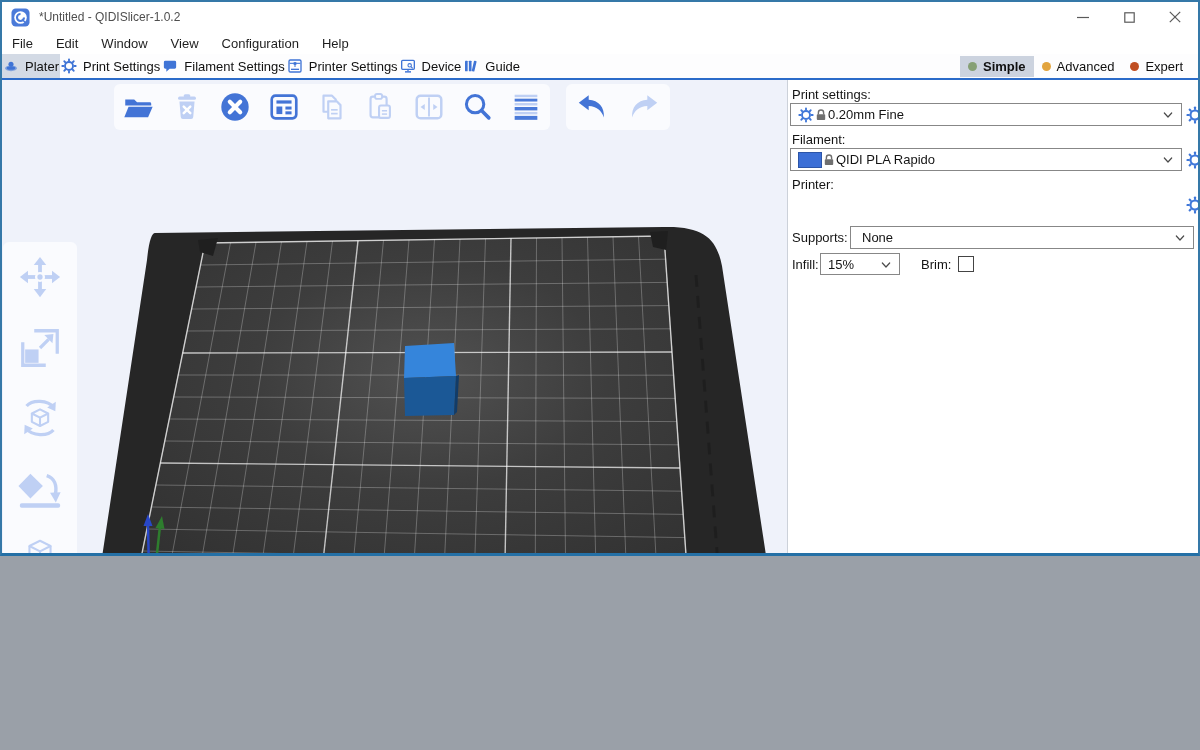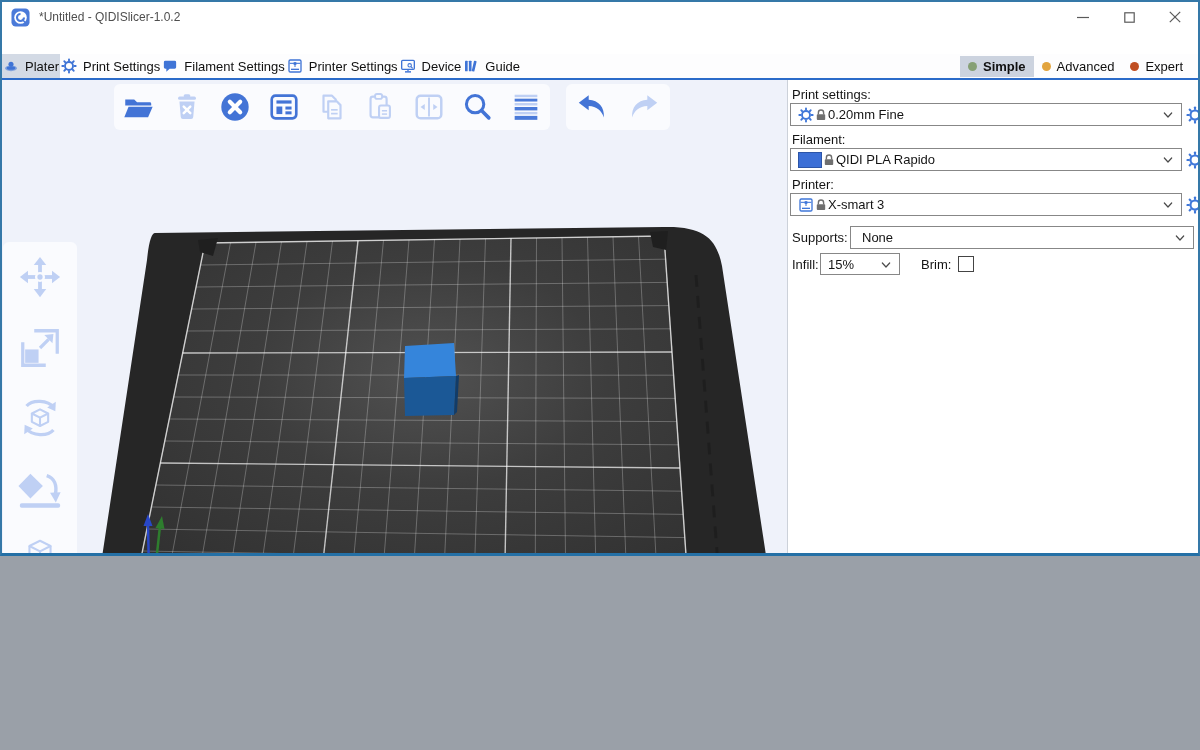--- a/index.html
+++ b/index.html
@@ -251,20 +251,28 @@
       </div>
       <div class="wbtn">
         <svg width="12" height="12" viewBox="0 0 12 12">
             <line x1="0.8" y1="0.8" x2="11.2" y2="11.2" stroke="currentColor" stroke-width="1.2"></line>
             <line x1="11.2" y1="0.8" x2="0.8" y2="11.2" stroke="currentColor" stroke-width="1.2"></line>
           </svg>
       </div>
     </div>
   </div>
 
+  <div class="menubar">
+    <span class="menu-item">File</span>
+    <span class="menu-item">Edit</span>
+    <span class="menu-item">Window</span>
+    <span class="menu-item">View</span>
+    <span class="menu-item">Configuration</span>
+    <span class="menu-item">Help</span>
+  </div>
 
   <div class="tabbar">
     <div class="tab active">
       <svg class="ticon" width="16" height="16">
           <use href="#i-plater"></use>
         </svg>
       <span>Plater</span>
     </div>
     <div class="tab">
       <svg class="ticon" width="16" height="16">
@@ -485,32 +493,20 @@
       <span class="ctext">QIDI PLA Rapido</span>
       <svg class="chev" width="16" height="16">
           <use href="#i-chevron"></use>
         </svg>
     </div>
     <svg class="gearbtn" style="left:398px;top:71px" viewBox="0 0 24 24">
         <use href="#i-gear"></use>
       </svg>
 
     <div class="plabel" style="top:97px">Printer:</div>
-    <div class="combo" style="left:2px;top:113px;width:392px">
-      <svg class="ico-printer" width="16" height="16">
-          <use href="#i-printer"></use>
-        </svg>
-      <svg class="ico-lock" width="14" height="14">
-          <use href="#i-lock"></use>
-        </svg>
-      <span class="ctext">X-smart 3</span>
-      <svg class="chev" width="16" height="16">
-          <use href="#i-chevron"></use>
-        </svg>
-    </div>
     <svg class="gearbtn" style="left:398px;top:116px" viewBox="0 0 24 24">
         <use href="#i-gear"></use>
       </svg>
 
     <div class="plabel" style="top:150px">Supports:</div>
     <div class="combo" style="left:62px;top:146px;width:344px">
       <span class="ctext" style="padding-left:4px">None</span>
       <svg class="chev" width="16" height="16">
           <use href="#i-chevron"></use>
         </svg>

